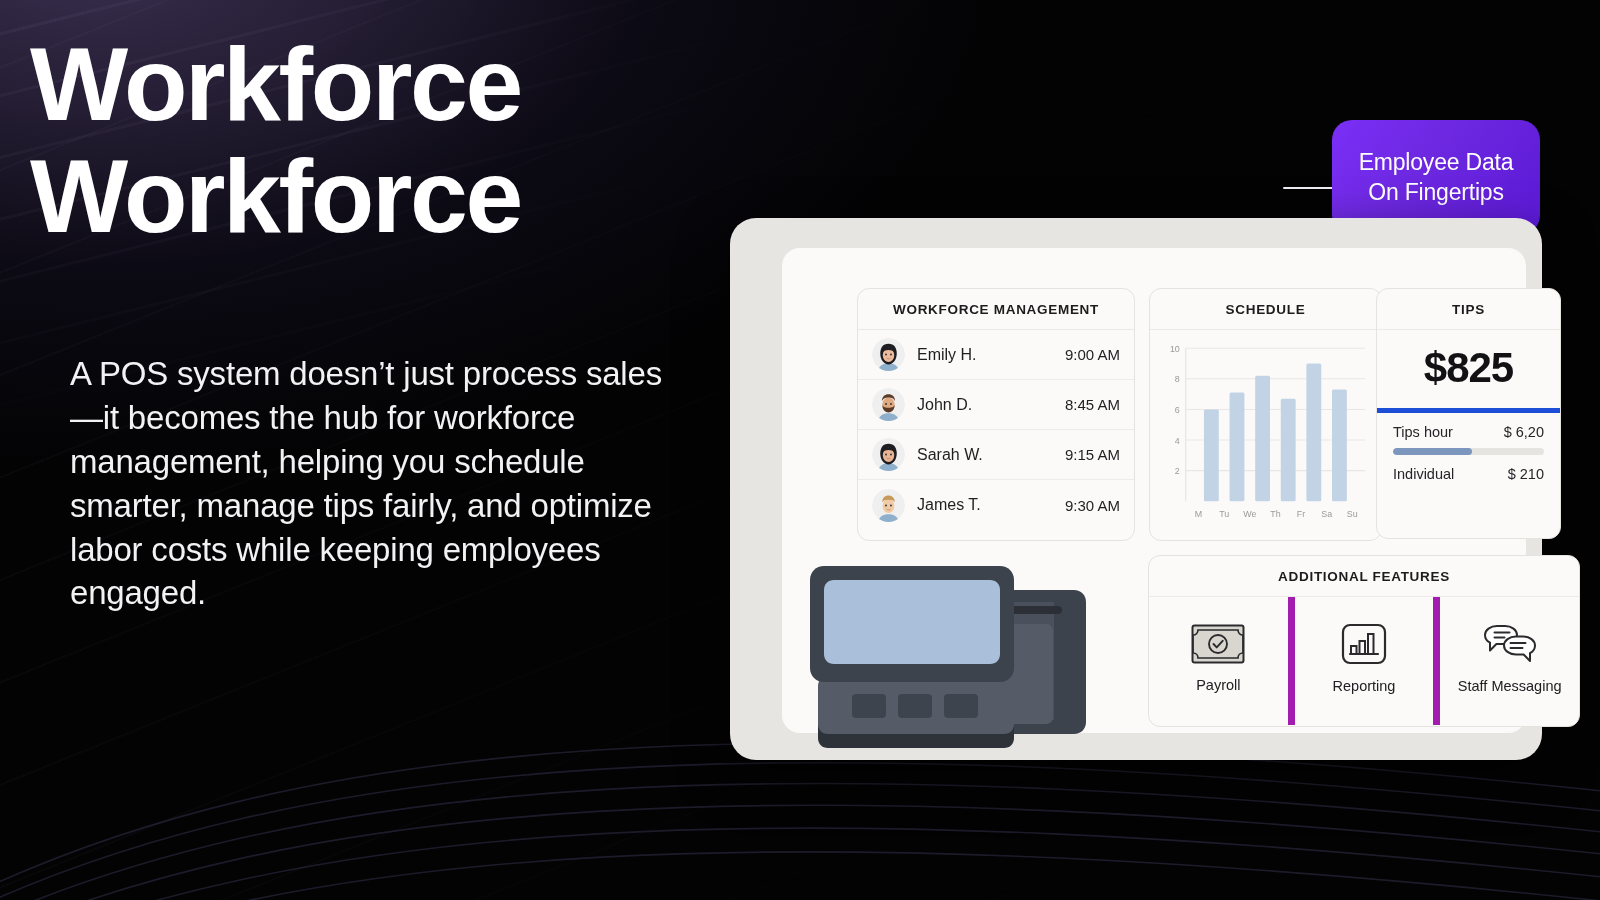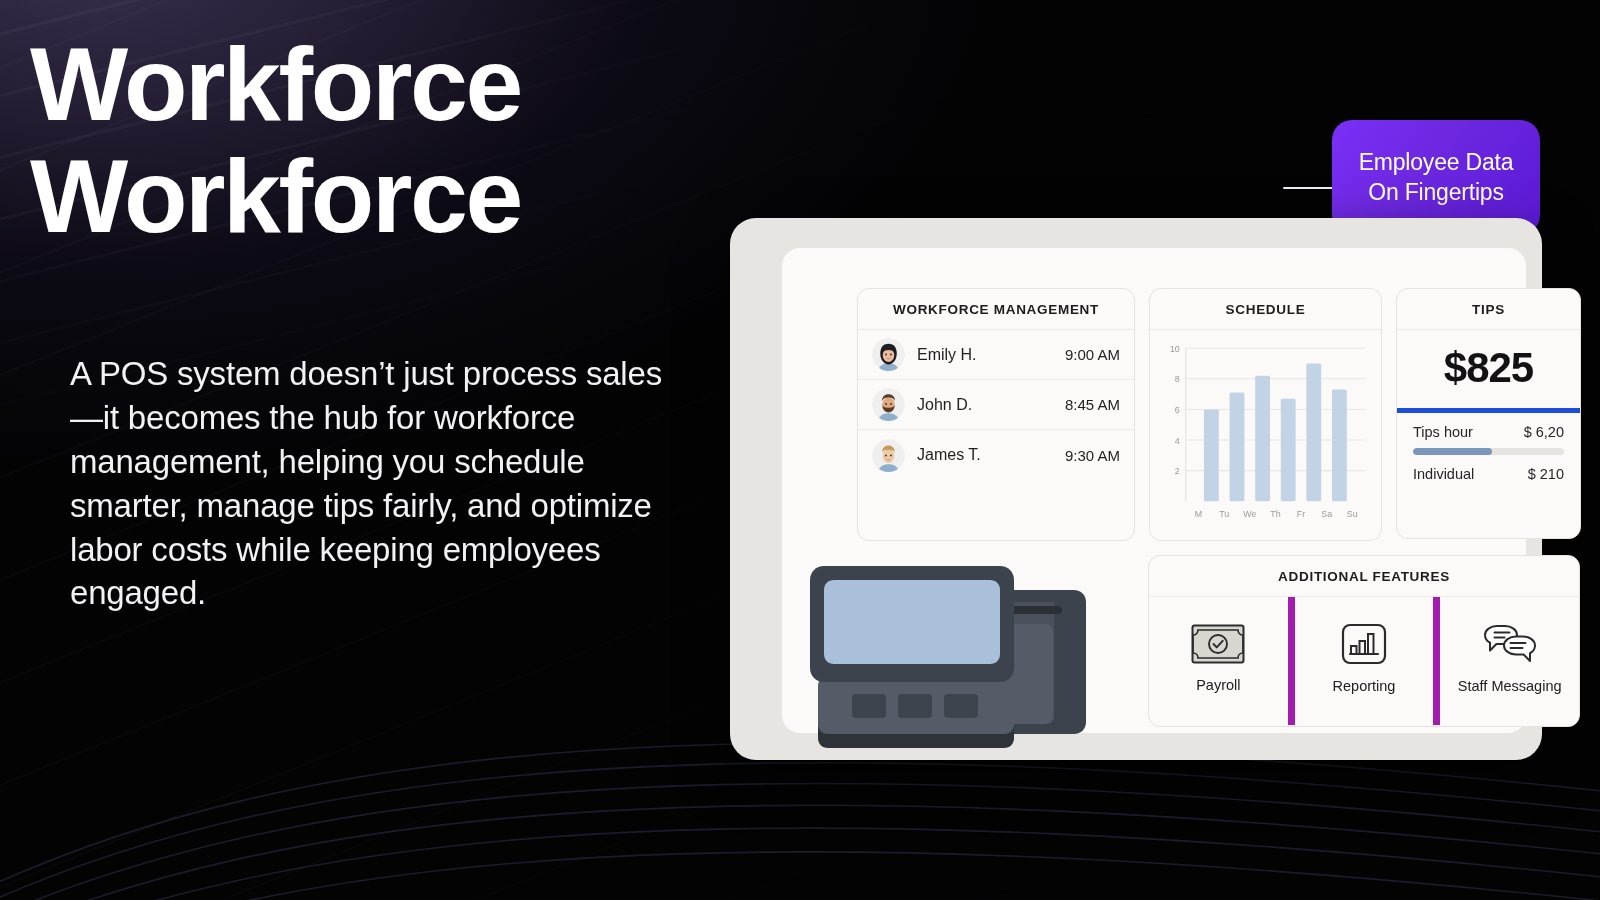--- a/index.html
+++ b/index.html
@@ -160,21 +160,21 @@
   .emp-name { flex: 1; font-size: 16px; color: #1f1f22; margin-left: 12px; }
   .emp-time { font-size: 15px; color: #1f1f22; }
   .avatar { width: 33px; height: 33px; border-radius: 50%; flex: none; }
 
   
   .p-schedule { left: 367px; top: 40px; width: 233px; height: 253px; }
   .chart-area { position: relative; height: 196px; padding: 10px 10px 0 10px; }
   .chart-svg { width: 100%; height: 100%; display: block; }
 
   
-  .p-tips { left: 614px; top: 40px; width: 185px; height: 251px; }
+  .p-tips { left: 594px; top: 40px; width: 185px; height: 251px; }
   .tips-big {
     text-align: center;
     font-size: 42px;
     font-weight: 700;
     color: #121214;
     padding: 14px 0 16px;
     letter-spacing: -1px;
     border-bottom: 5px solid #1d4ed8;
   }
   .tip-block { padding: 11px 16px 0; }
@@ -264,20 +264,34 @@
           <ellipse cx="20" cy="20" rx="7.4" ry="8.6" fill="#e0a97f"></ellipse>
           <path d="M12.6 20c-.4 5.2 2.6 9.6 7.4 9.6s7.8-4.4 7.4-9.6c-.5 2.6-2.3 4-7.4 4s-6.9-1.4-7.4-4z" fill="#5b3a26"></path>
           <path d="M12 16c0-5.5 3.6-8.4 8-8.4S28 10.5 28 16c-.8-3-3.3-4.6-8-4.6S12.8 13 12 16z" fill="#5b3a26"></path>
           <circle cx="17" cy="19.4" r="1.1" fill="#2b2b33"></circle>
           <circle cx="23" cy="19.4" r="1.1" fill="#2b2b33"></circle>
         </svg>
         <span class="emp-name">John D.</span>
         <span class="emp-time">8:45 AM</span>
       </div>
 
+      <div class="emp-row">
+        <svg class="avatar" viewBox="0 0 40 40">
+          <circle cx="20" cy="20" r="20" fill="#efefef"></circle>
+          <path d="M8 40c0-6.5 5.4-9.5 12-9.5S32 33.5 32 40z" fill="#8fb0cc"></path>
+          <path d="M20 7c7 0 10 5 10 12s-4.5 13-10 13S10 26 10 19 13 7 20 7z" fill="#1d1d23"></path>
+          <ellipse cx="20" cy="20.5" rx="7" ry="8.6" fill="#e8b493"></ellipse>
+          <path d="M13 14c1.6-3.2 12.4-3.2 14 0 .8 1.7.6 3.6.3 5.2-.6-3.5-3.6-4.6-7.3-4.6s-6.7 1.1-7.3 4.6c-.3-1.6-.5-3.5.3-5.2z" fill="#1d1d23"></path>
+          <circle cx="17" cy="20" r="1.1" fill="#2b2b33"></circle>
+          <circle cx="23" cy="20" r="1.1" fill="#2b2b33"></circle>
+          <path d="M18 24.6c1.2.9 2.8.9 4 0" stroke="#b8825f" stroke-width="1" fill="none" stroke-linecap="round"></path>
+        </svg>
+        <span class="emp-name">Sarah W.</span>
+        <span class="emp-time">9:15 AM</span>
+      </div>
 
       <div class="emp-row">
         <svg class="avatar" viewBox="0 0 40 40">
           <circle cx="20" cy="20" r="20" fill="#efefef"></circle>
           <path d="M8 40c0-6.5 5.4-9.5 12-9.5S32 33.5 32 40z" fill="#8fb0cc"></path>
           <ellipse cx="20" cy="20.5" rx="7.2" ry="8.6" fill="#f0c9a5"></ellipse>
           <path d="M12.4 16.4C12.4 10.6 15.6 8 20 8s7.6 2.6 7.6 8.4c-1.2-2.6-3.4-3.4-7.6-3.4s-6.4.8-7.6 3.4z" fill="#c79a5b"></path>
           <circle cx="17" cy="20" r="1.1" fill="#2b2b33"></circle>
           <circle cx="23" cy="20" r="1.1" fill="#2b2b33"></circle>
           <path d="M18 24.8c1.2.8 2.8.8 4 0" stroke="#c08a60" stroke-width="1" fill="none" stroke-linecap="round"></path>

